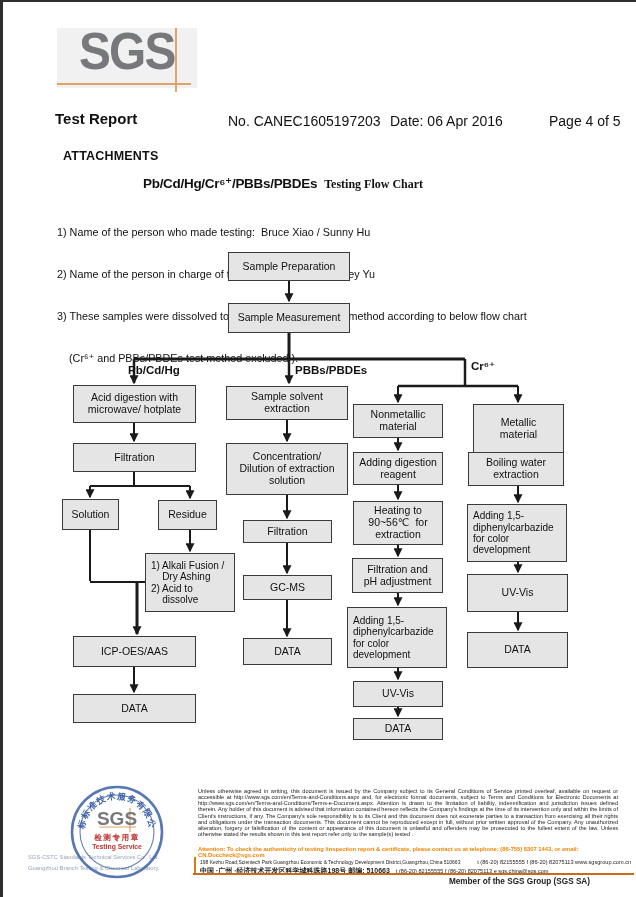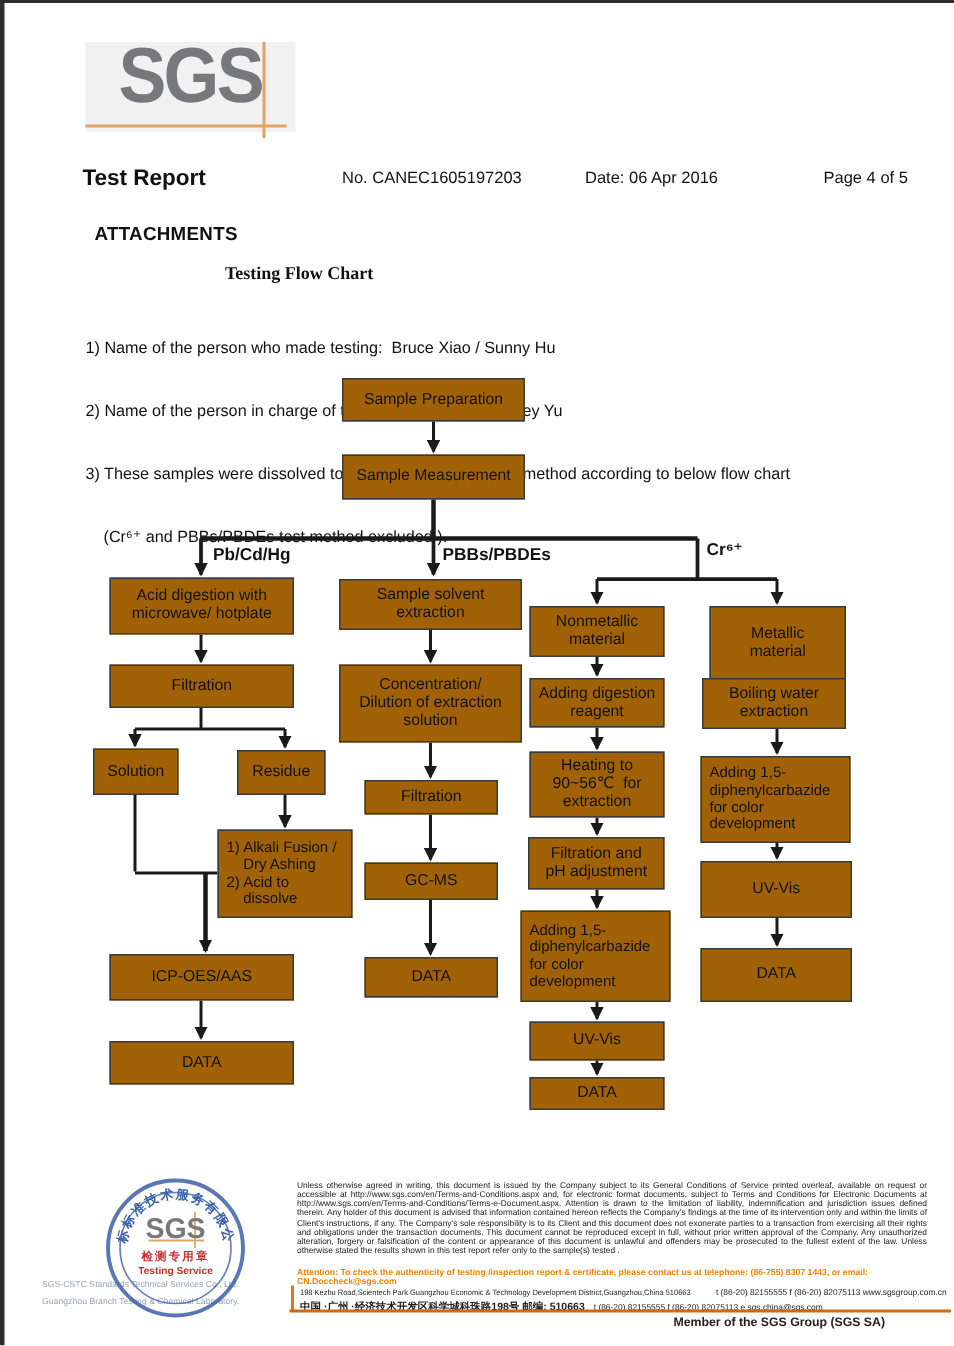--- a/index.html
+++ b/index.html
@@ -6,31 +6,31 @@
   .page{position:relative;width:636px;height:897px;background:#fff;overflow:hidden;
         font-family:"Liberation Sans","DejaVu Sans",sans-serif;color:#111;}
   .scan-left{position:absolute;left:0;top:0;width:3px;height:897px;background:#2e2e2e;}
   .scan-top{position:absolute;left:0;top:0;width:636px;height:2px;background:#2e2e2e;}
   
   .logo{position:absolute;left:57px;top:28px;width:140px;height:60px;background:#f1f1f1;}
   .logo .letters{position:absolute;left:22px;top:-7px;font-size:52px;font-weight:bold;color:#77787b;
                  letter-spacing:-2px;transform:scaleX(.92);transform-origin:left;}
   .logo .vline{position:absolute;left:118px;top:0px;width:2px;height:64px;background:#dfa567;}
   .logo .hline{position:absolute;left:0px;top:55px;width:134px;height:2px;background:#dfa567;}
-  .hdr{position:absolute;top:113px;font-size:11px;}
+  .hdr{position:absolute;top:113px;font-size:14px;}
   .hdr.title{left:55px;top:110px;font-size:15px;font-weight:bold;}
   .attachments{position:absolute;left:63px;top:149px;font-size:12.5px;font-weight:bold;letter-spacing:.2px;}
   .chart-title{position:absolute;left:143px;top:175px;display:flex;align-items:baseline;}
   .chart-title .main{font-size:13.5px;font-weight:bold;letter-spacing:-.3px;}
   .chart-title .suffix{font-size:12px;font-weight:bold;margin-left:7px;font-family:Liberation Serif, serif;}
   .notes{position:absolute;left:57px;top:197px;font-size:10.8px;line-height:14px;white-space:pre-wrap;}
   .notes .indent{padding-left:12px;}
   
   .flow-svg{position:absolute;left:0;top:0;width:636px;height:897px;z-index:1;}
-  .fbox{position:absolute;box-sizing:border-box;border:1.5px solid #3a3a3a;background:#a16207;
+  .fbox{position:absolute;box-sizing:border-box;border:1.5px solid #3a3a3a;background:#e5e5e5;
         display:flex;align-items:center;justify-content:center;text-align:center;
         font-size:10.5px;line-height:1.13;white-space:pre-wrap;padding:2px;z-index:2;}
   .fbox.left{justify-content:flex-start;text-align:left;padding-left:5px;font-size:10px;}
   .blabel{position:absolute;font-size:11.5px;font-weight:bold;z-index:2;}
   
   .stamp{position:absolute;left:69px;top:784px;z-index:3;}
   .co-lines{position:absolute;left:28px;top:852px;width:170px;font-size:5.8px;line-height:11px;
             color:#98a3b6;z-index:2;}
   .legal{position:absolute;left:198px;top:788px;width:420px;font-size:5.6px;line-height:6.15px;
          text-align:justify;color:#1c1c1c;}
@@ -58,20 +58,21 @@
     <span class="hline"></span>
   </div>
   <div class="hdr title">Test Report</div>
   <div class="hdr" style="left:228px;">No. CANEC1605197203</div>
   <div class="hdr" style="left:390px;">Date: 06 Apr 2016</div>
   <div class="hdr" style="left:505px;padding-left:44px;">Page 4 of 5</div>
 
   <div class="attachments">ATTACHMENTS</div>
 
   <div class="chart-title">
+    <span class="main">Pb/Cd/Hg/Cr⁶⁺/PBBs/PBDEs</span>
     <span class="suffix">Testing Flow Chart</span>
   </div>
 
   <div class="notes">
     <div>1) Name of the person who made testing:  Bruce Xiao / Sunny Hu</div>
     <div>2) Name of the person in charge of testing:  Bella Wang / Cutey Yu</div>
     <div>3) These samples were dissolved totally by  pre-conditioning method according to below flow chart</div>
     <div class="indent">(Cr⁶⁺ and PBBs/PBDEs test method excluded ).</div>
   </div>
 
@@ -111,21 +112,21 @@
       <path d="M398,593 V605" stroke-width="2" marker-end="url(#arw)"></path>
       <path d="M398,668 V679" stroke-width="2" marker-end="url(#arw)"></path>
       <path d="M398,707 V716" stroke-width="2" marker-end="url(#arw)"></path>
       <path d="M518,438 V450" stroke-width="2" marker-end="url(#arw)"></path>
       <path d="M518,486 V502" stroke-width="2" marker-end="url(#arw)"></path>
       <path d="M518,562 V572" stroke-width="2" marker-end="url(#arw)"></path>
       <path d="M518,612 V630" stroke-width="2" marker-end="url(#arw)"></path>
     </g>
   </svg>
 
-  <div class="blabel" style="left:142px;top:364px;">Pb/Cd/Hg</div>
+  <div class="blabel" style="left:128px;top:364px;">Pb/Cd/Hg</div>
   <div class="blabel" style="left:295px;top:364px;">PBBs/PBDEs</div>
   <div class="blabel" style="left:471px;top:359px;">Cr⁶⁺</div>
 
   <div class="fbox" style="left:228px;top:252px;width:122px;height:29px;">Sample Preparation</div>
   <div class="fbox" style="left:228px;top:303px;width:122px;height:30px;">Sample Measurement</div>
 
   <div class="fbox" style="left:73px;top:385px;width:123px;height:38px;text-align:center;">Acid digestion with microwave/ hotplate</div>
   <div class="fbox" style="left:73px;top:443px;width:123px;height:29px;">Filtration</div>
   <div class="fbox" style="left:62px;top:499px;width:57px;height:31px;">Solution</div>
   <div class="fbox" style="left:158px;top:500px;width:59px;height:30px;">Residue</div>

